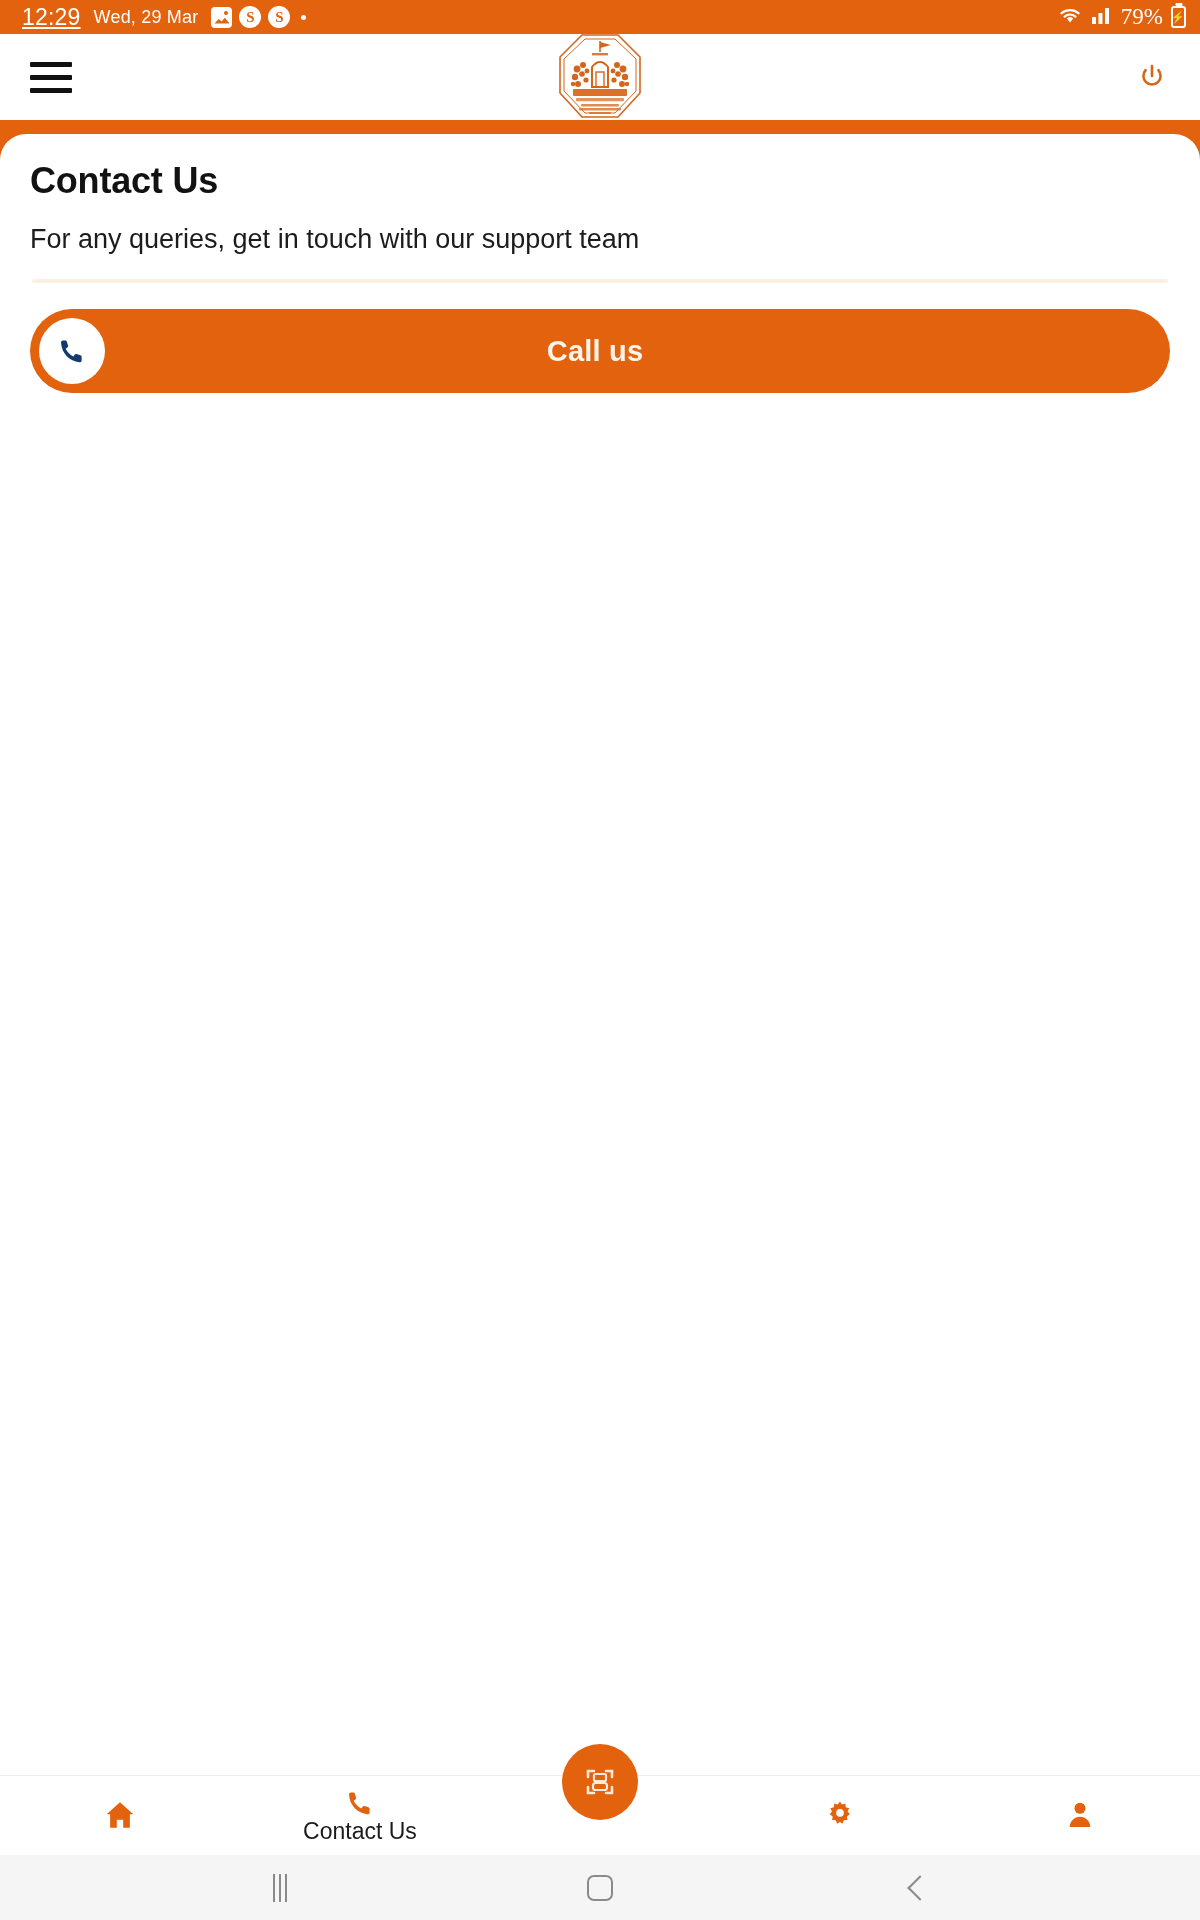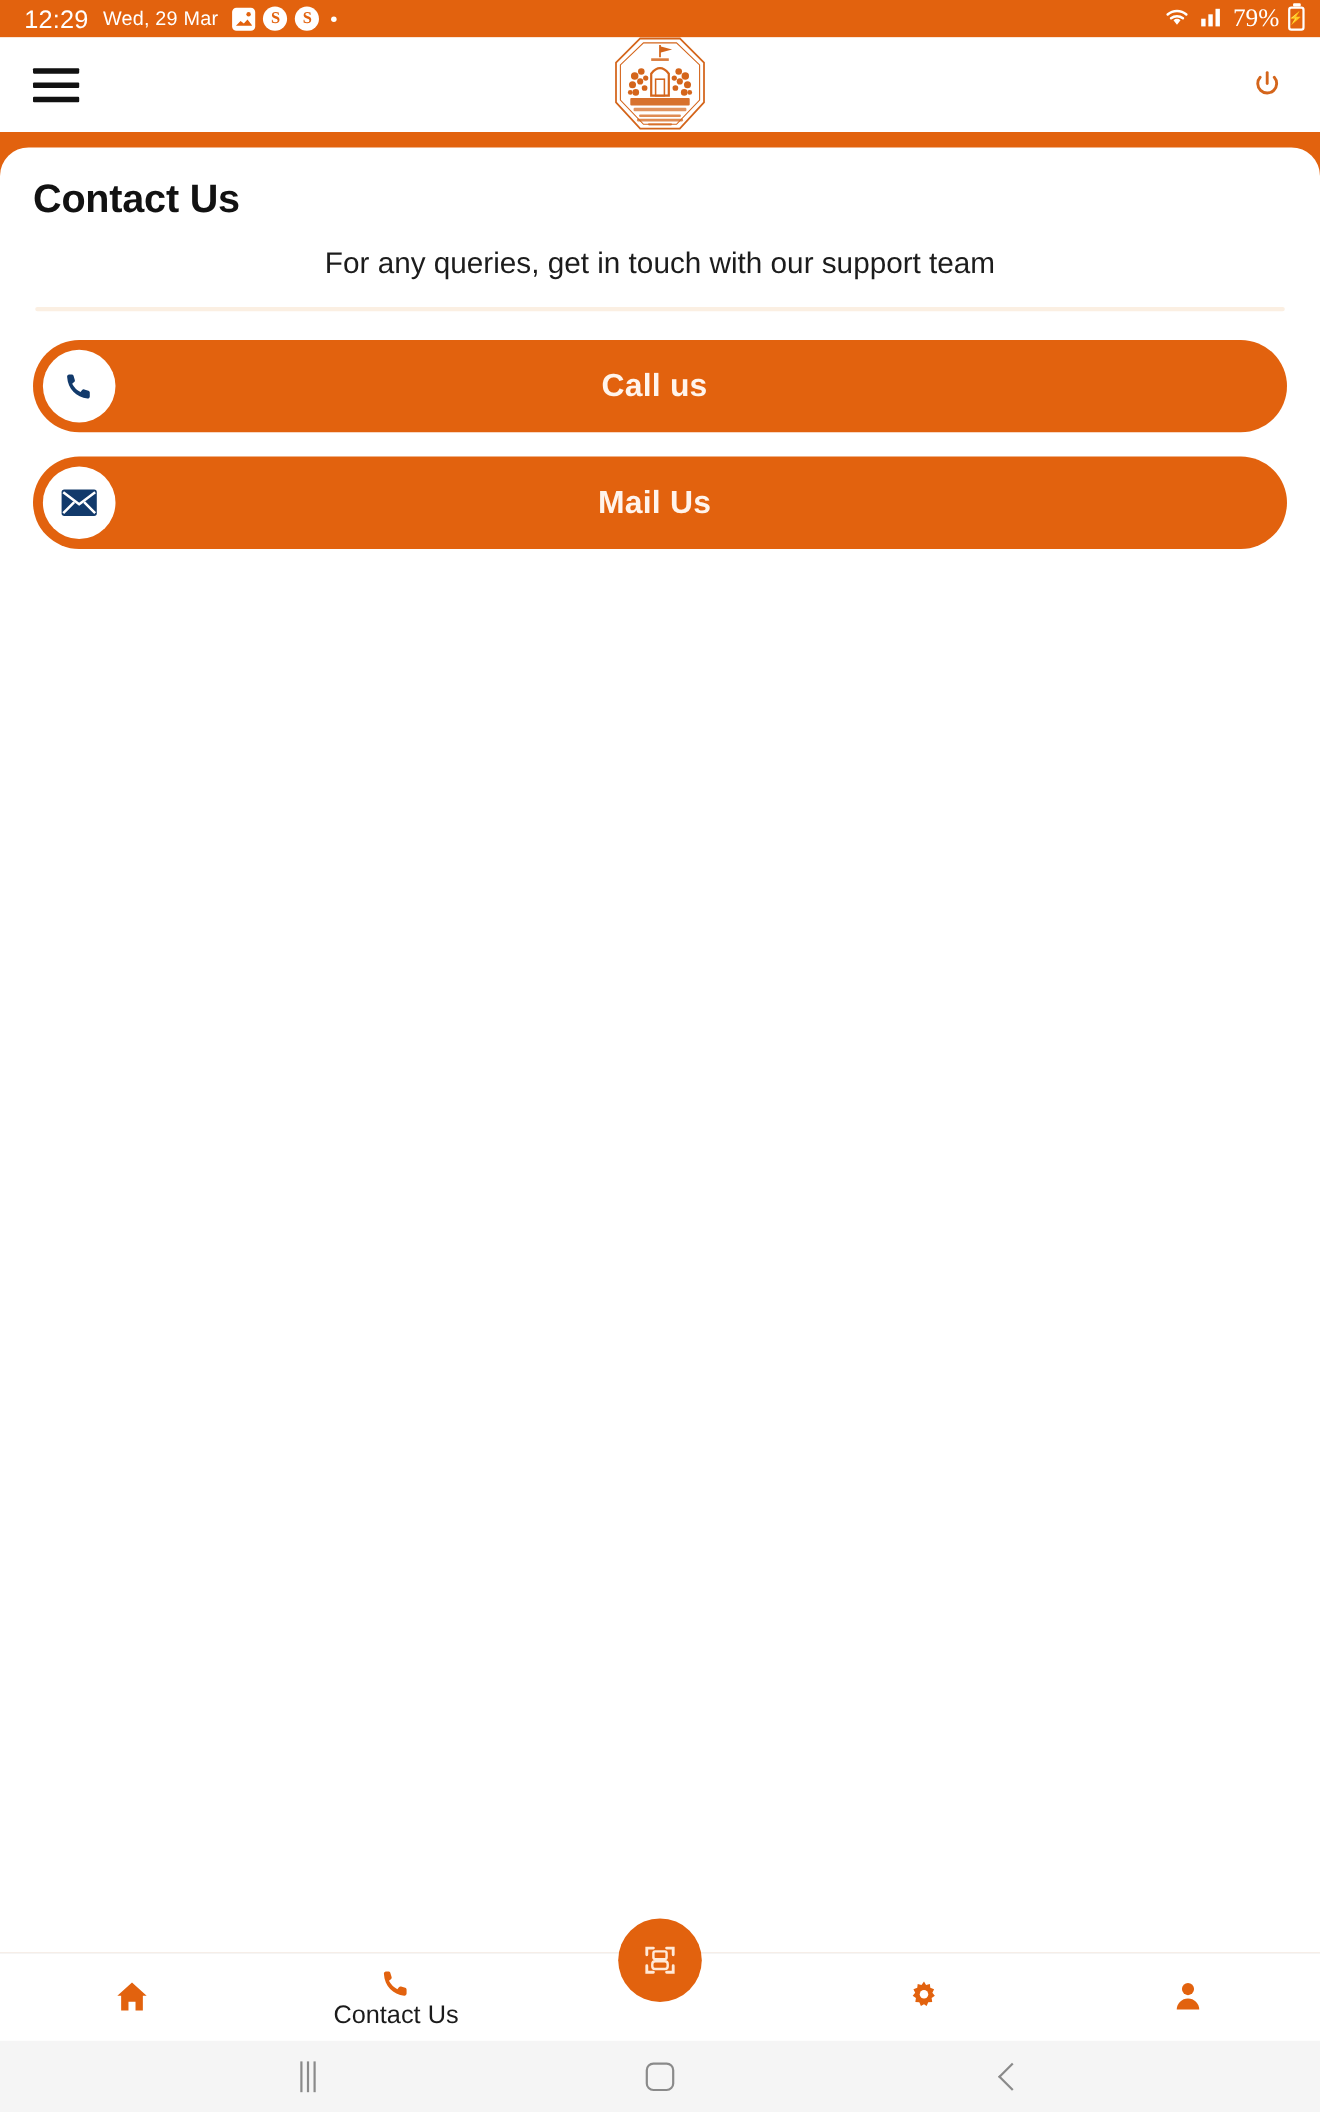--- a/index.html
+++ b/index.html
@@ -19,21 +19,21 @@
   
   .statusbar {
     height:34px; flex:0 0 34px;
     background:#E2620E;
     display:flex; align-items:center;
     justify-content:space-between;
     padding:0 14px 0 22px;
     color:#ffffff;
   }
   .sb-left { display:flex; align-items:center; gap:13px; }
-  .sb-time { font-size:23px; letter-spacing:.2px; }
+  .sb-time { font-size:23px; letter-spacing:.2px;text-decoration:underline; }
   .sb-date { font-size:18px; letter-spacing:.2px; }
   .sb-icons { display:flex; align-items:center; gap:7px; }
   .sb-ic-img {
     width:21px; height:21px; border-radius:4px;
     background:#ffffff; position:relative;
   }
   .sb-ic-img::after{
     content:""; position:absolute; left:3px; right:3px; bottom:4px; height:7px;
     background:#E2620E;
     clip-path:polygon(0% 100%, 28% 36%, 48% 70%, 70% 18%, 100% 100%);
@@ -101,21 +101,20 @@
     display:flex; flex-direction:column;
     overflow:hidden;
   }
   .page-title{
     font-size:36px; font-weight:bold; color:#121212;
     letter-spacing:-0.2px; margin-bottom:22px;
   }
   .page-sub{
     font-size:27px; color:#1c1c1c; font-weight:400;
     margin-bottom:24px;
-    text-align:center;
   }
   .divider{
     height:4px; background:#FBEFE2; border-radius:2px;
     margin:0 2px 26px 2px;
   }
 
   .action-btn{
     height:84px; background:#E2620E; border-radius:42px;
     display:flex; align-items:center; position:relative;
     margin-bottom:22px; cursor:pointer; border:none; width:100%;
@@ -281,30 +280,20 @@
 
       <button class="action-btn">
         <span class="action-icon">
           <svg width="30" height="30" viewBox="0 0 24 24">
             <path d="M6.6 3.5c.6 0 1.1.4 1.3 1l.9 3c.2.6 0 1.2-.5 1.6l-1.4 1.1a13.6 13.6 0 0 0 6.1 6.1l1.1-1.4c.4-.5 1-.7 1.6-.5l3 .9c.6.2 1 .7 1 1.3v2.9c0 .9-.8 1.6-1.7 1.5C9.9 20.2 3.8 14.1 3.2 5.2c-.1-.9.6-1.7 1.5-1.7h1.9z" fill="#123A6B"></path>
           </svg>
         </span>
         <span class="action-label">Call us</span>
       </button>
 
-      <button class="action-btn">
-        <span class="action-icon">
-          <svg width="34" height="28" viewBox="0 0 34 26">
-            <rect x="1" y="1" width="32" height="24" rx="2.5" fill="#123A6B"></rect>
-            <path d="M2.5 3.5 L17 14.5 L31.5 3.5" stroke="#ffffff" stroke-width="2.3" fill="none" stroke-linejoin="round"></path>
-            <path d="M2.5 22.5 L12.5 12.5 M31.5 22.5 L21.5 12.5" stroke="#ffffff" stroke-width="2.3" fill="none"></path>
-          </svg>
-        </span>
-        <span class="action-label">Mail Us</span>
-      </button>
 
       <div class="spacer"></div>
     </div>
   </div>
 
   <div class="bottomnav">
 
     <div class="nav-item">
       <svg width="34" height="32" viewBox="0 0 24 24">
         <path d="M12 2.5 L22 11.5 L19.4 11.5 L19.4 21.5 L14.4 21.5 L14.4 15.5 L9.6 15.5 L9.6 21.5 L4.6 21.5 L4.6 11.5 L2 11.5 Z" fill="#E2620E"></path>

